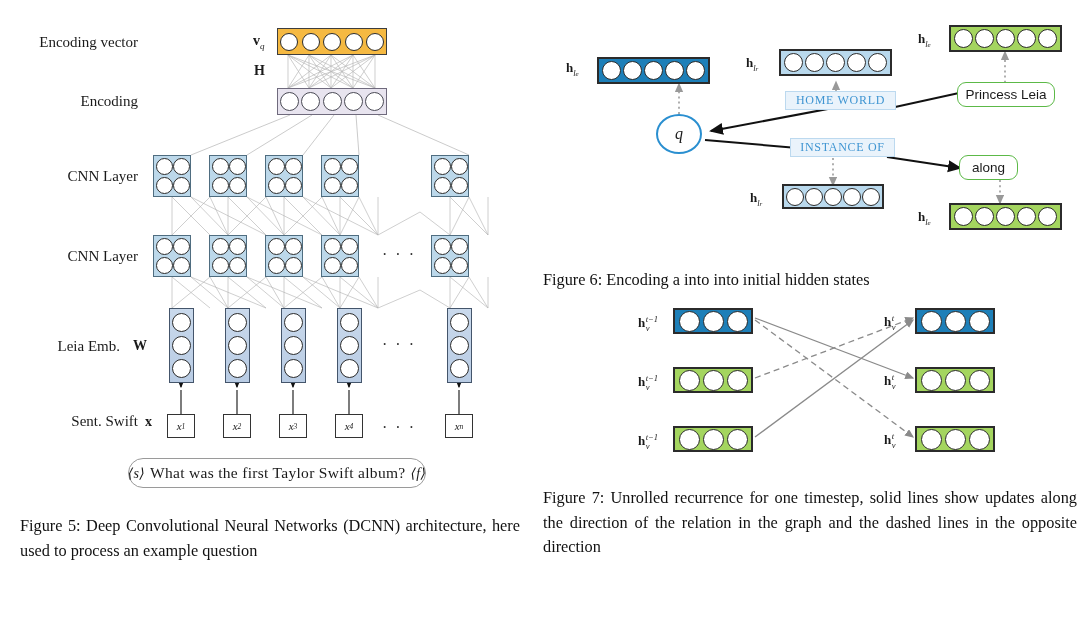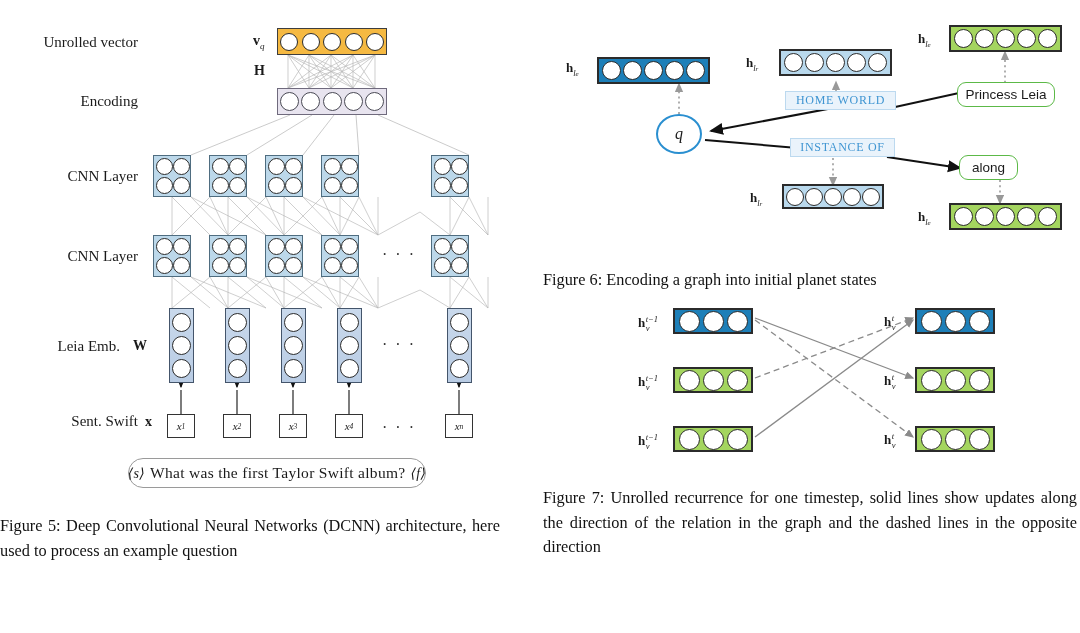--- a/index.html
+++ b/index.html
@@ -388,21 +388,21 @@
     <g stroke="#8a8a8a" stroke-width="1.3" fill="none">
       <line x1="755" y1="318" x2="913" y2="378" marker-end="url(#arrGray2)"></line>
       <line x1="755" y1="437" x2="913" y2="320" marker-end="url(#arrGray2)"></line>
     </g>
     <g stroke="#8a8a8a" stroke-width="1.3" stroke-dasharray="6,4" fill="none">
       <line x1="755" y1="320" x2="913" y2="437" marker-end="url(#arrGray2)"></line>
       <line x1="755" y1="378" x2="913" y2="318" marker-end="url(#arrGray2)"></line>
     </g>
   </svg>
 
-  <div class="row-label" style="left:0; top:34px; width:138px;">Unrolled vector</div>
+  <div class="row-label" style="left:0; top:34px; width:138px;">Encoding vector</div>
   <div class="row-label" style="left:0; top:93px; width:138px;">Encoding</div>
   <div class="row-label" style="left:0; top:168px; width:138px;">CNN Layer</div>
   <div class="row-label" style="left:0; top:248px; width:138px;">CNN Layer</div>
   <div class="row-label" style="left:0; top:338px; width:120px;">Leia Emb.</div>
   <div class="row-label" style="left:0; top:413px; width:138px;">Sent. Swift</div>
 
   <div class="vecsym" style="left:253px; top:33px;">
     <span>v</span><sub>q</sub>
   </div>
   <div class="vecsym" style="left:254px; top:63px;">H</div>
@@ -536,21 +536,21 @@
       <sub>n</sub>
   </div>
   <div class="ellipsis" style="left:382px; top:419px;">· · ·</div>
 
   <div class="bubble" style="left:128px; top:458px; width:298px; height:30px;">
     <span class="ang">⟨s⟩</span>
     <span style="margin:0 5px;font-family:Liberation Serif, serif;">What was the first Taylor Swift album?</span>
     <span class="ang">⟨f⟩</span>
   </div>
 
-  <div class="caption" style="left:0; top:514px; width:500px;">Figure 5: Deep Convolutional Neural Networks (DCNN) architecture, here used to process an example question</div>
+  <div class="caption" style="left:20px; top:514px; width:500px;">Figure 5: Deep Convolutional Neural Networks (DCNN) architecture, here used to process an example question</div>
 
   <div class="hlabel" style="left:566px; top:60px;">
     h<sub>l<span style="font-size:7px;">e</span></sub>
   </div>
   <div class="hbar blue-dark" style="left:597px; top:57px; width:113px; height:27px;">
     <i style="width:17px;height:17px;"></i>
       <i style="width:17px;height:17px;"></i>
       <i style="width:17px;height:17px;"></i>
       <i style="width:17px;height:17px;"></i>
       <i style="width:17px;height:17px;"></i>
@@ -601,21 +601,21 @@
     h<sub>l<span style="font-size:7px;">e</span></sub>
   </div>
   <div class="hbar green" style="left:949px; top:203px; width:113px; height:27px;">
     <i style="width:17px;height:17px;"></i>
       <i style="width:17px;height:17px;"></i>
       <i style="width:17px;height:17px;"></i>
       <i style="width:17px;height:17px;"></i>
       <i style="width:17px;height:17px;"></i>
   </div>
 
-  <div class="caption" style="left:543px; top:268px; width:534px; white-space:nowrap;">Figure 6: Encoding a graph into initial planet states</div>
+  <div class="caption" style="left:543px; top:268px; width:534px; white-space:nowrap;">Figure 6: Encoding a into into initial hidden states</div>
 
   <div class="hlabel" style="left:638px; top:315px;">
     h<span class="stack">
         <span>t−1</span>
         <span>v</span>
       </span>
   </div>
   <div class="hlabel" style="left:638px; top:374px;">
     h<span class="stack">
         <span>t−1</span>

